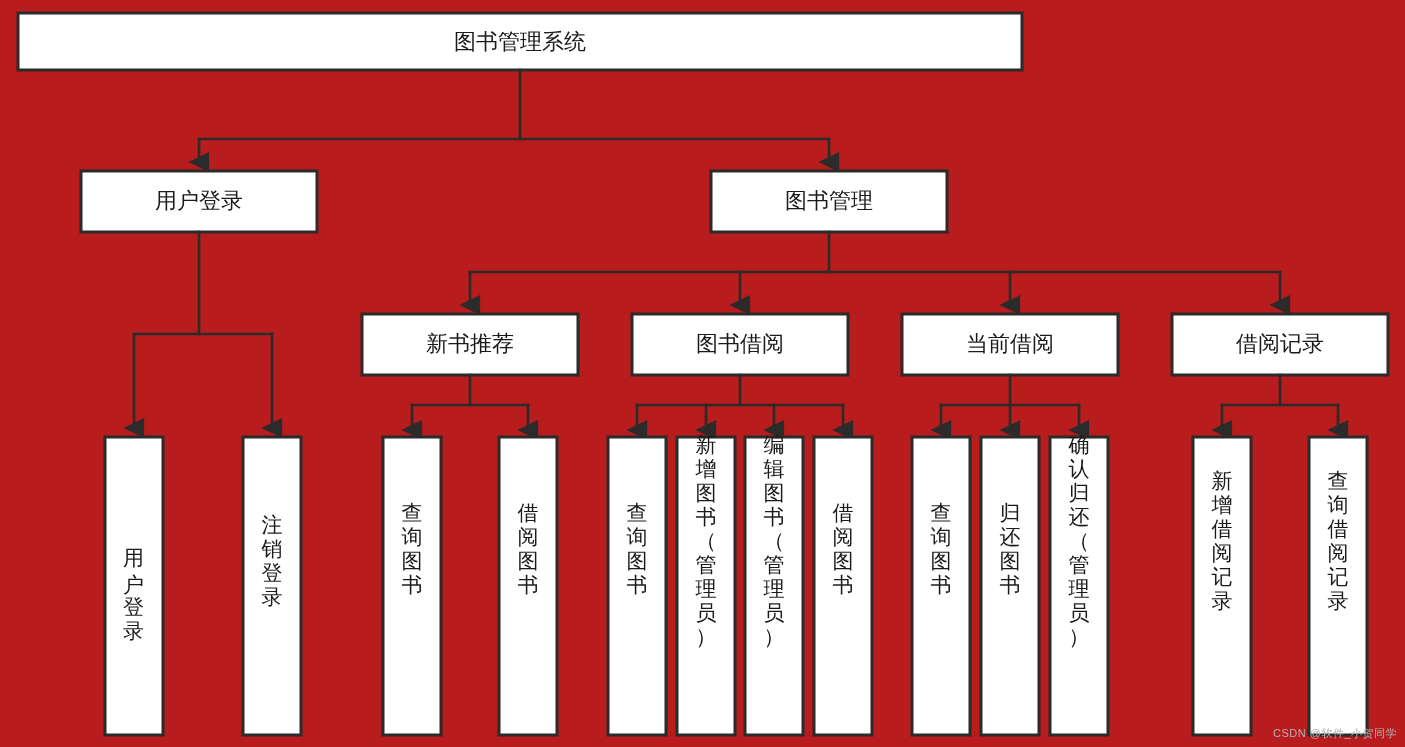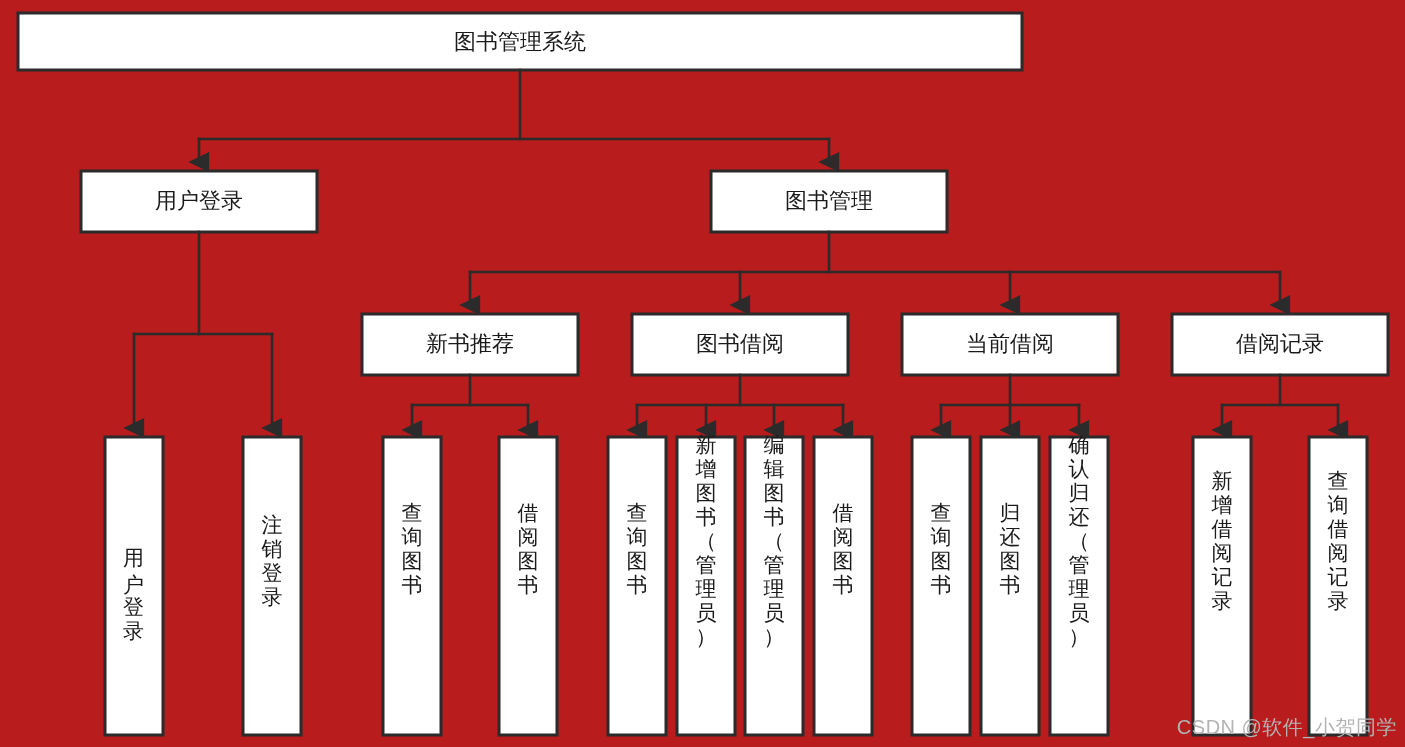--- a/index.html
+++ b/index.html
@@ -49,21 +49,21 @@
     font-family: "Liberation Sans", "DejaVu Sans", sans-serif;
     font-size: 21px;
     fill: #1a1a1a;
     text-anchor: middle;
   }
   .watermark {
     position: absolute;
     right: 8px;
     bottom: 6px;
     font-family: "Liberation Sans", "DejaVu Sans", sans-serif;
-    font-size: 20px;
+    font-size: 11px;
     color: #b3b3b3;
     letter-spacing: 0.5px;
     white-space: nowrap;
     user-select: none;
   }
 </style>
 </head>
 <body>
 
 <div id="diagram-root">

